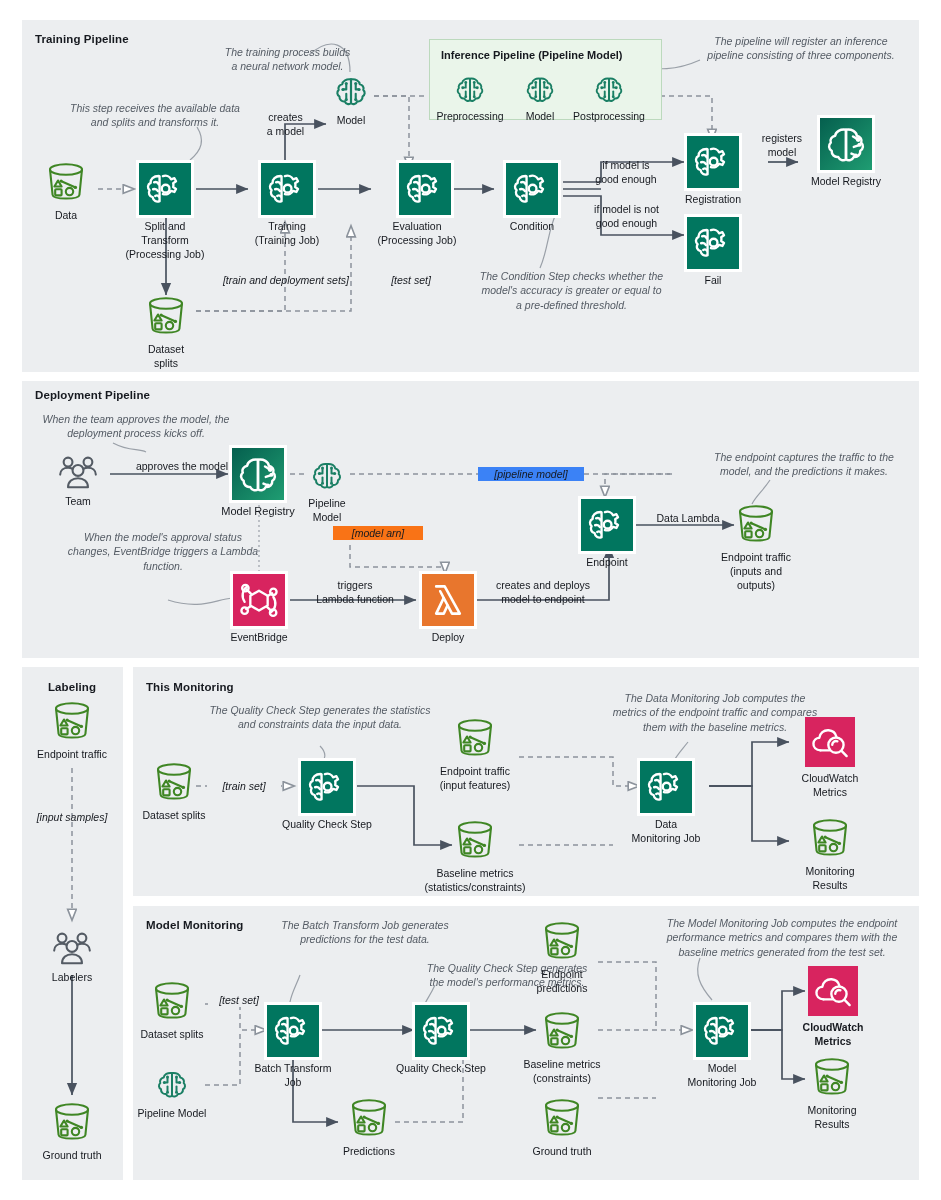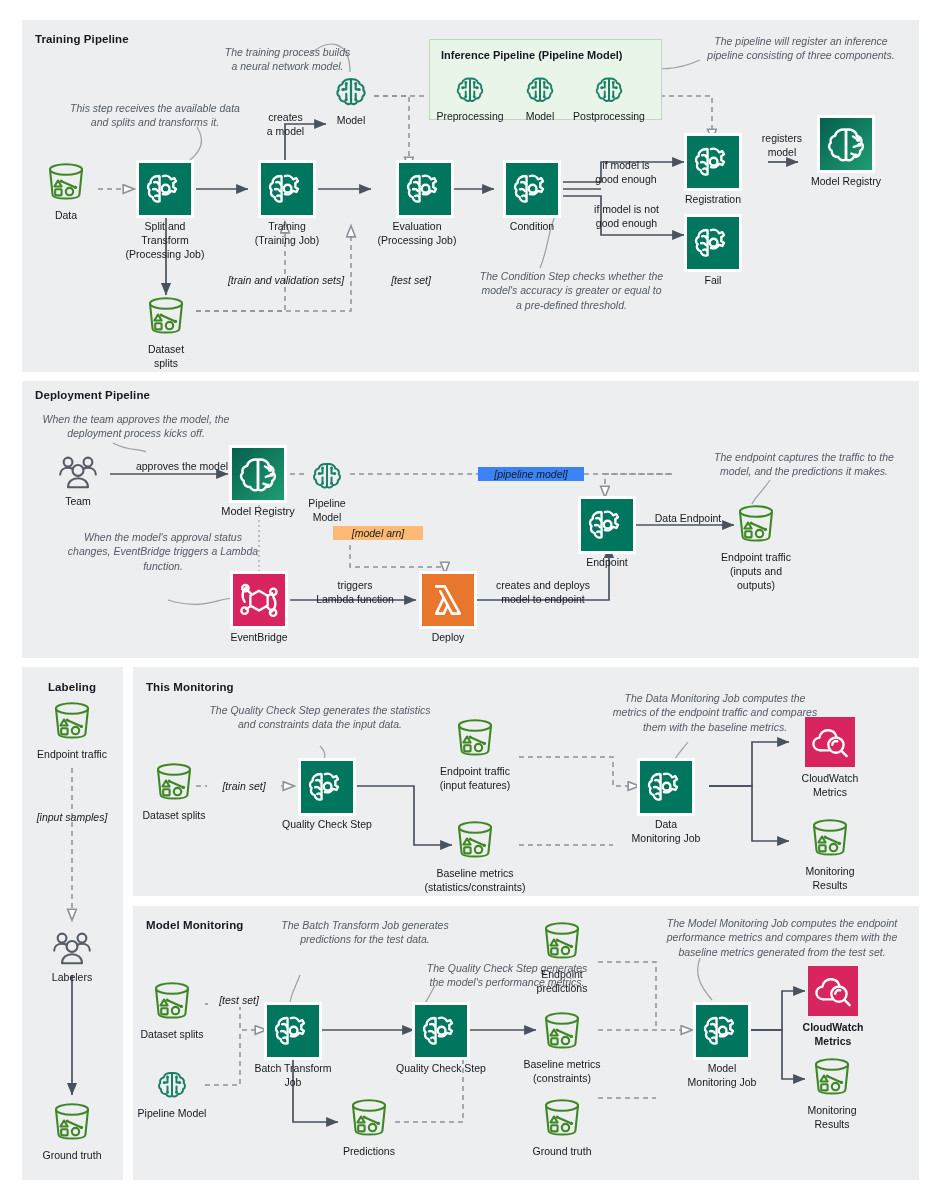--- a/index.html
+++ b/index.html
@@ -403,21 +403,21 @@
 </div>
 <div class="node" style="left:590px;top:72px;width:38px;height:36px;">
   <svg width="38" height="36" viewBox="0 0 40 38">
       <use href="#g-nn-brain"></use>
     </svg>
   <span class="cap" style="top:37px;">Postprocessing</span>
 </div>
 
 <div class="edge-label" style="left:233px;top:110px;width:105px;">creates
 a model</div>
-<div class="edge-label ital" style="left:212px;top:273px;width:148px;">[train and validation sets]</div>
+<div class="edge-label ital" style="left:212px;top:273px;width:148px;">[train and deployment sets]</div>
 <div class="edge-label ital" style="left:378px;top:273px;width:66px;">[test set]</div>
 <div class="edge-label" style="left:578px;top:158px;width:96px;">if model is
 good enough</div>
 <div class="edge-label" style="left:574px;top:202px;width:105px;">if model is not
 good enough</div>
 <div class="edge-label" style="left:744px;top:131px;width:76px;">registers
 model</div>
 
 <div class="note" style="left:22px;top:412px;width:228px;">When the team approves the model, the
 deployment process kicks off.</div>
@@ -482,26 +482,26 @@
   <svg width="44" height="40" viewBox="0 0 44 40">
       <use href="#g-bucket"></use>
     </svg>
   <span class="cap" style="top:46px;width:150px;">Endpoint traffic
 (inputs and
 outputs)</span>
 </div>
 
 <div class="edge-label" style="left:122px;top:459px;width:120px;">approves the model</div>
 <div class="edge-label ital" style="left:478px;top:467px;width:106px;background:#3b82f6;">[pipeline model]</div>
-<div class="edge-label ital" style="left:333px;top:526px;width:90px;background:#fdba74;">[model arn]</div>
+<div class="edge-label ital" style="left:333px;top:526px;width:90px;background:#f97316;">[model arn]</div>
 <div class="edge-label" style="left:300px;top:578px;width:110px;">triggers
 Lambda function</div>
 <div class="edge-label" style="left:480px;top:578px;width:126px;">creates and deploys
 model to endpoint</div>
-<div class="edge-label" style="left:648px;top:511px;width:80px;">Data Endpoint</div>
+<div class="edge-label" style="left:648px;top:511px;width:80px;">Data Lambda</div>
 
 <div class="node" style="left:50px;top:701px;width:44px;height:40px;">
   <svg width="44" height="40" viewBox="0 0 44 40">
       <use href="#g-bucket"></use>
     </svg>
   <span class="cap" style="top:46px;width:100px;">Endpoint traffic</span>
 </div>
 <div class="edge-label ital" style="left:22px;top:810px;width:100px;">[input samples]</div>
 <div class="node" style="left:50px;top:928px;width:44px;height:40px;">
   <svg width="44" height="40" viewBox="0 0 42 38">

